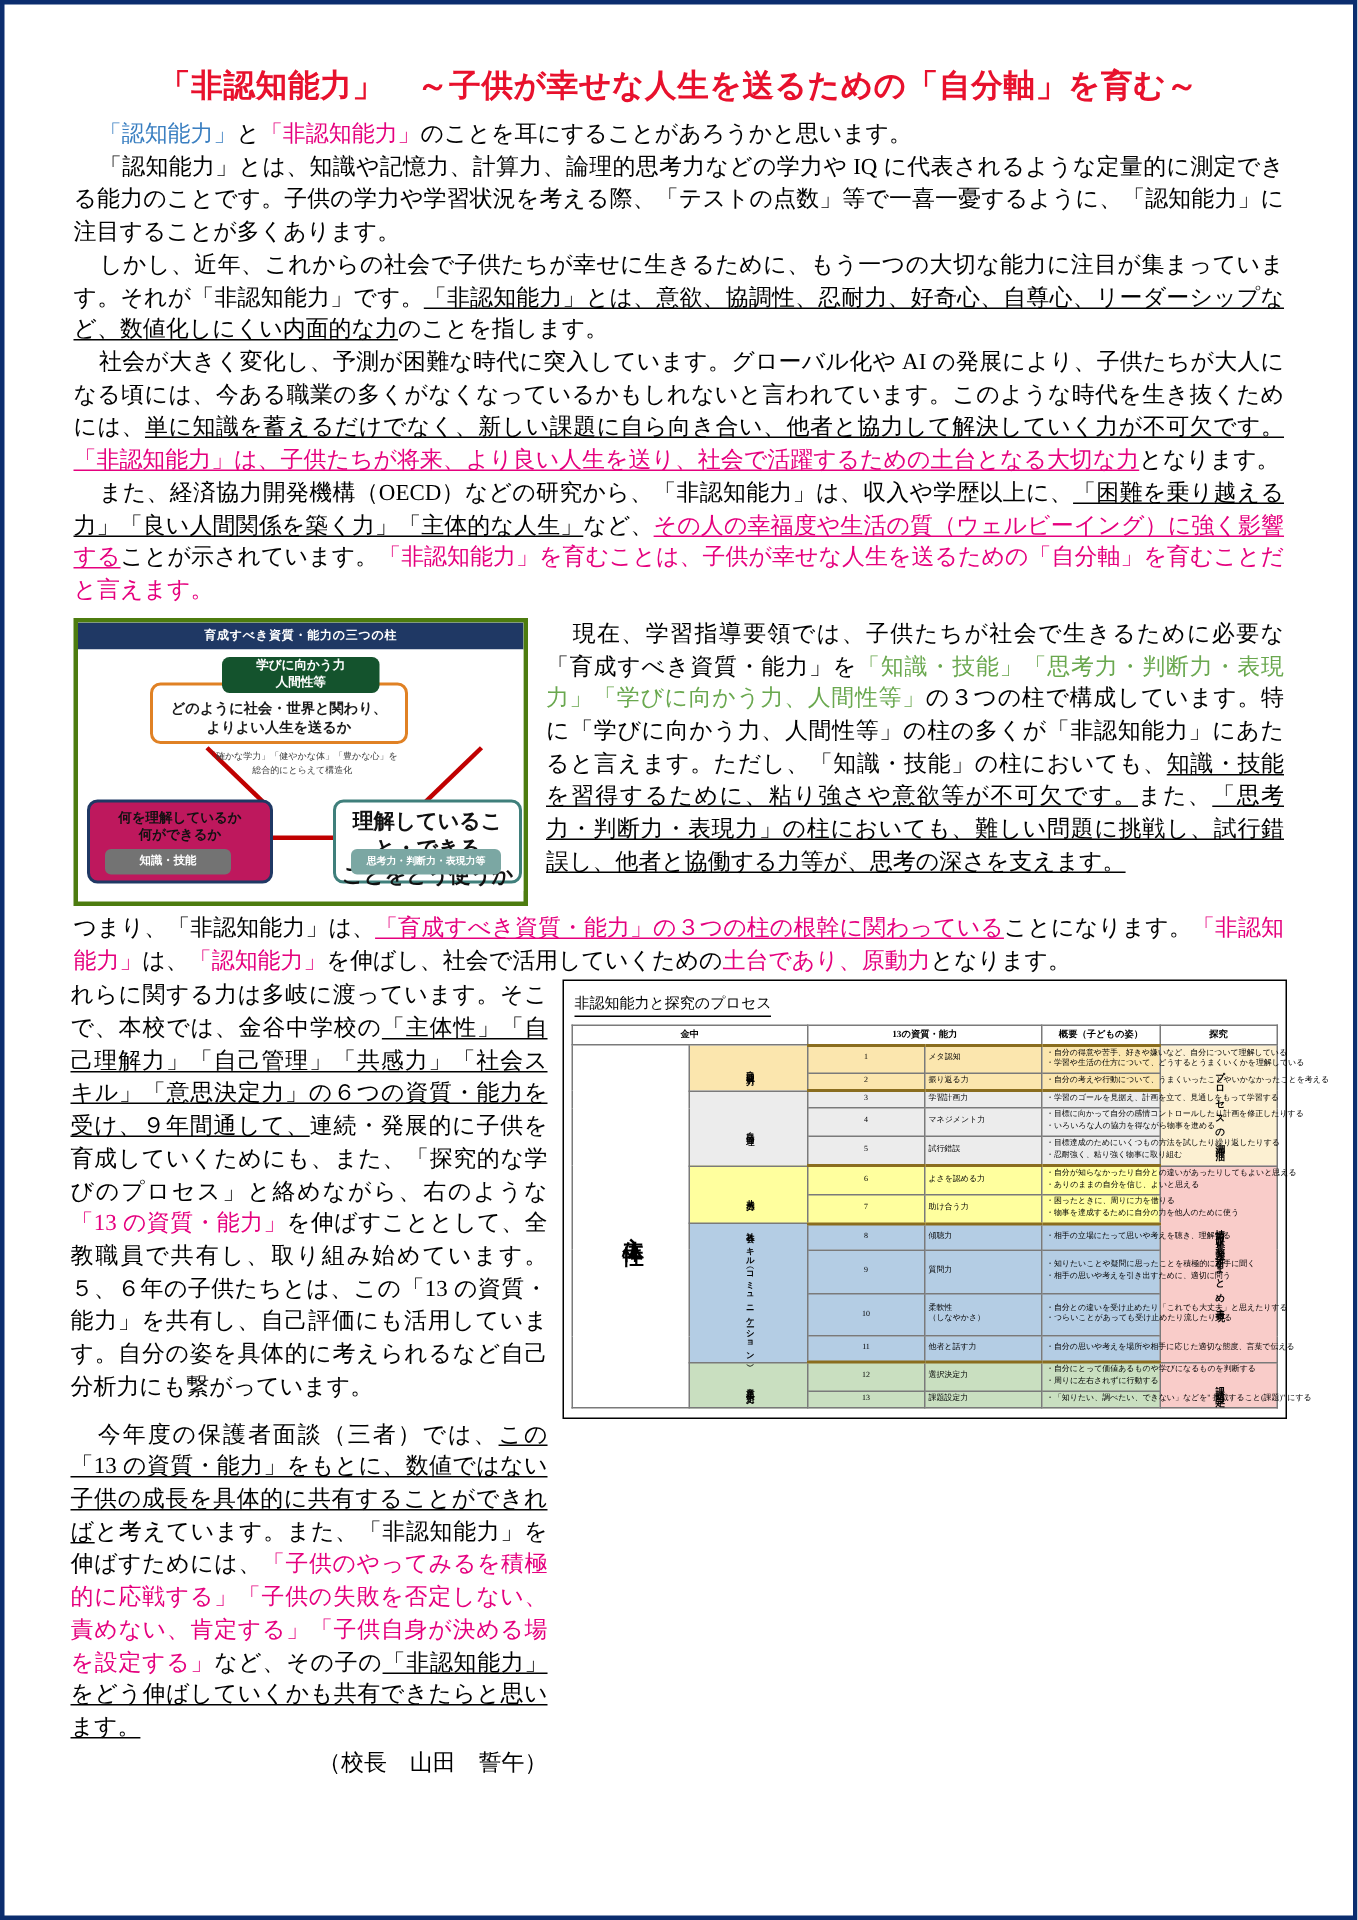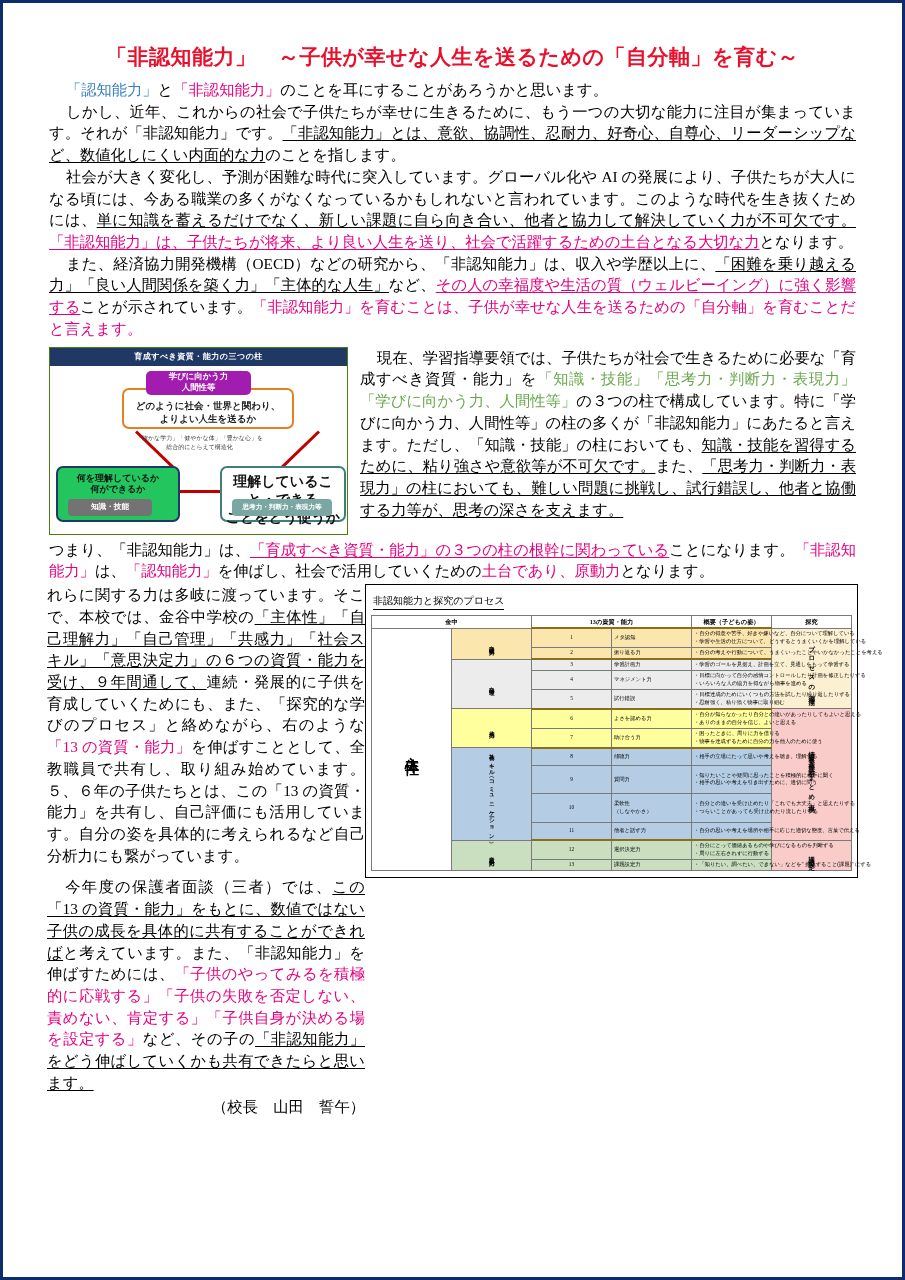--- a/index.html
+++ b/index.html
@@ -45,51 +45,51 @@
   
   .midrow{
     display:flex;
     align-items:flex-start;
     padding:0 30px;
     margin-top:7px;
     gap:12px;
   }
   .figbox{
     width:297px;flex:0 0 297px;
-    border:1px solid #4d7c0f;
+    border:3px solid #4d7c0f;
     background:#ffffff;
     overflow:hidden;
     position:relative;
     height:186px;
   }
   .fig-title{
     background:#1f3864;color:#fff;text-align:center;
     font-size:8px;padding:3px 0 4px 0;letter-spacing:.5px;font-weight:bold;
   }
   .fig-canvas{position:relative;width:100%;height:161px;background:#fff;}
   .f-orangepill{
     position:absolute;left:96px;top:5px;width:105px;height:24px;
-    background:#a21caf;border-radius:5px;color:#fff;font-size:8.4px;
+    background:#14532d;border-radius:5px;color:#fff;font-size:8.4px;
     display:flex;flex-direction:column;align-items:center;justify-content:center;
     line-height:1.25;font-weight:bold;z-index:3;
   }
   .f-orangebox{
-    position:absolute;left:72px;top:22px;width:172px;height:41px;
+    position:absolute;left:48px;top:22px;width:172px;height:41px;
     border:2px solid #e08124;border-radius:7px;background:#fff;
     display:flex;flex-direction:column;align-items:center;justify-content:center;
     font-size:9.5px;line-height:1.35;font-weight:bold;color:#1a1a1a;z-index:2;
     padding-top:9px;box-sizing:border-box;
   }
   .f-mid{
     position:absolute;left:62px;top:68px;width:175px;text-align:center;
     font-size:6px;color:#3a3a3a;line-height:1.5;z-index:4;
   }
   .f-bluebox{
     position:absolute;left:6px;top:100px;width:120px;height:52px;
-    border:2px solid #1f3864;border-radius:7px;background:#22c55e;z-index:2;
+    border:2px solid #1f3864;border-radius:7px;background:#be185d;z-index:2;
   }
   .f-bluebox .t{
     font-size:9px;font-weight:bold;text-align:center;line-height:1.3;padding:5px 2px 0 2px;color:#111;
   }
   .f-bluetag{
     position:absolute;left:18px;top:133px;width:84px;height:17px;background:#737373;border-radius:4px;
     color:#fff;font-size:7.6px;display:flex;align-items:center;justify-content:center;z-index:5;font-weight:bold;
   }
   .f-tealbox{
     position:absolute;left:170px;top:100px;width:122px;height:52px;
@@ -104,21 +104,21 @@
   }
   .f-hline{position:absolute;left:124px;top:124px;width:48px;height:3px;background:#c00000;z-index:1;}
   .f-dl{position:absolute;top:64px;left:86px;width:56px;height:3px;background:#c00000;
         transform-origin:left center;transform:rotate(44deg);z-index:1;}
   .f-dr{position:absolute;top:64px;left:213px;width:56px;height:3px;background:#c00000;
         transform-origin:right center;transform:rotate(-44deg);z-index:1;}
 
   .midtext{flex:1;font-size:15.3px;line-height:1.42;text-align:justify;text-justify:inter-ideograph;}
 
   
-  .lowrow{display:flex;align-items:flex-start;padding:0 28px;margin-top:2px;}
+  .lowrow{display:flex;align-items:flex-start;padding:0 28px;gap:10px;margin-top:2px;}
   .leftcol{width:318px;flex:0 0 318px;font-size:15.3px;line-height:1.44;text-align:justify;text-justify:inter-ideograph;}
   .sig{text-align:right;margin-top:2px;font-size:15.3px;}
 
   .tablebox{
     flex:1;
     border:1px solid #000;
     background:#fff;
     padding:5px 5px 6px 5px;
     box-sizing:border-box;
   }
@@ -180,20 +180,23 @@
 <div class="page">
 
   <h1 class="title">「非認知能力」　～子供が幸せな人生を送るための「自分軸」を育む～</h1>
 
   <div class="bodywrap">
 
     <p class="para">
       <span class="ind"></span><span class="blue">「認知能力」</span><span>と</span><span class="pink">「非認知能力」</span><span>のことを耳にすることがあろうかと思います。</span>
     </p>
 
+    <p class="para">
+      <span class="ind"></span><span>「認知能力」とは、知識や記憶力、計算力、論理的思考力などの学力や IQ に代表されるような定量的に測定できる能力のことです。子供の学力や学習状況を考える際、「テストの点数」等で一喜一憂するように、「認知能力」に注目することが多くあります。</span>
+    </p>
 
     <p class="para">
       <span class="ind"></span><span>しかし、近年、これからの社会で子供たちが幸せに生きるために、もう一つの大切な能力に注目が集まっています。それが「非認知能力」です。</span><span class="ul">「非認知能力」とは、意欲、協調性、忍耐力、好奇心、自尊心、リーダーシップなど、数値化しにくい内面的な力</span><span>のことを指します。</span>
     </p>
 
     <p class="para">
       <span class="ind"></span><span>社会が大きく変化し、予測が困難な時代に突入しています。グローバル化や AI の発展により、子供たちが大人になる頃には、今ある職業の多くがなくなっているかもしれないと言われています。このような時代を生き抜くためには、</span><span class="ul">単に知識を蓄えるだけでなく、新しい課題に自ら向き合い、他者と協力して解決していく力が不可欠です。</span><span class="pink ul">「非認知能力」は、子供たちが将来、より良い人生を送り、社会で活躍するための土台となる大切な力</span><span>となります。</span>
     </p>
 
     <p class="para">

